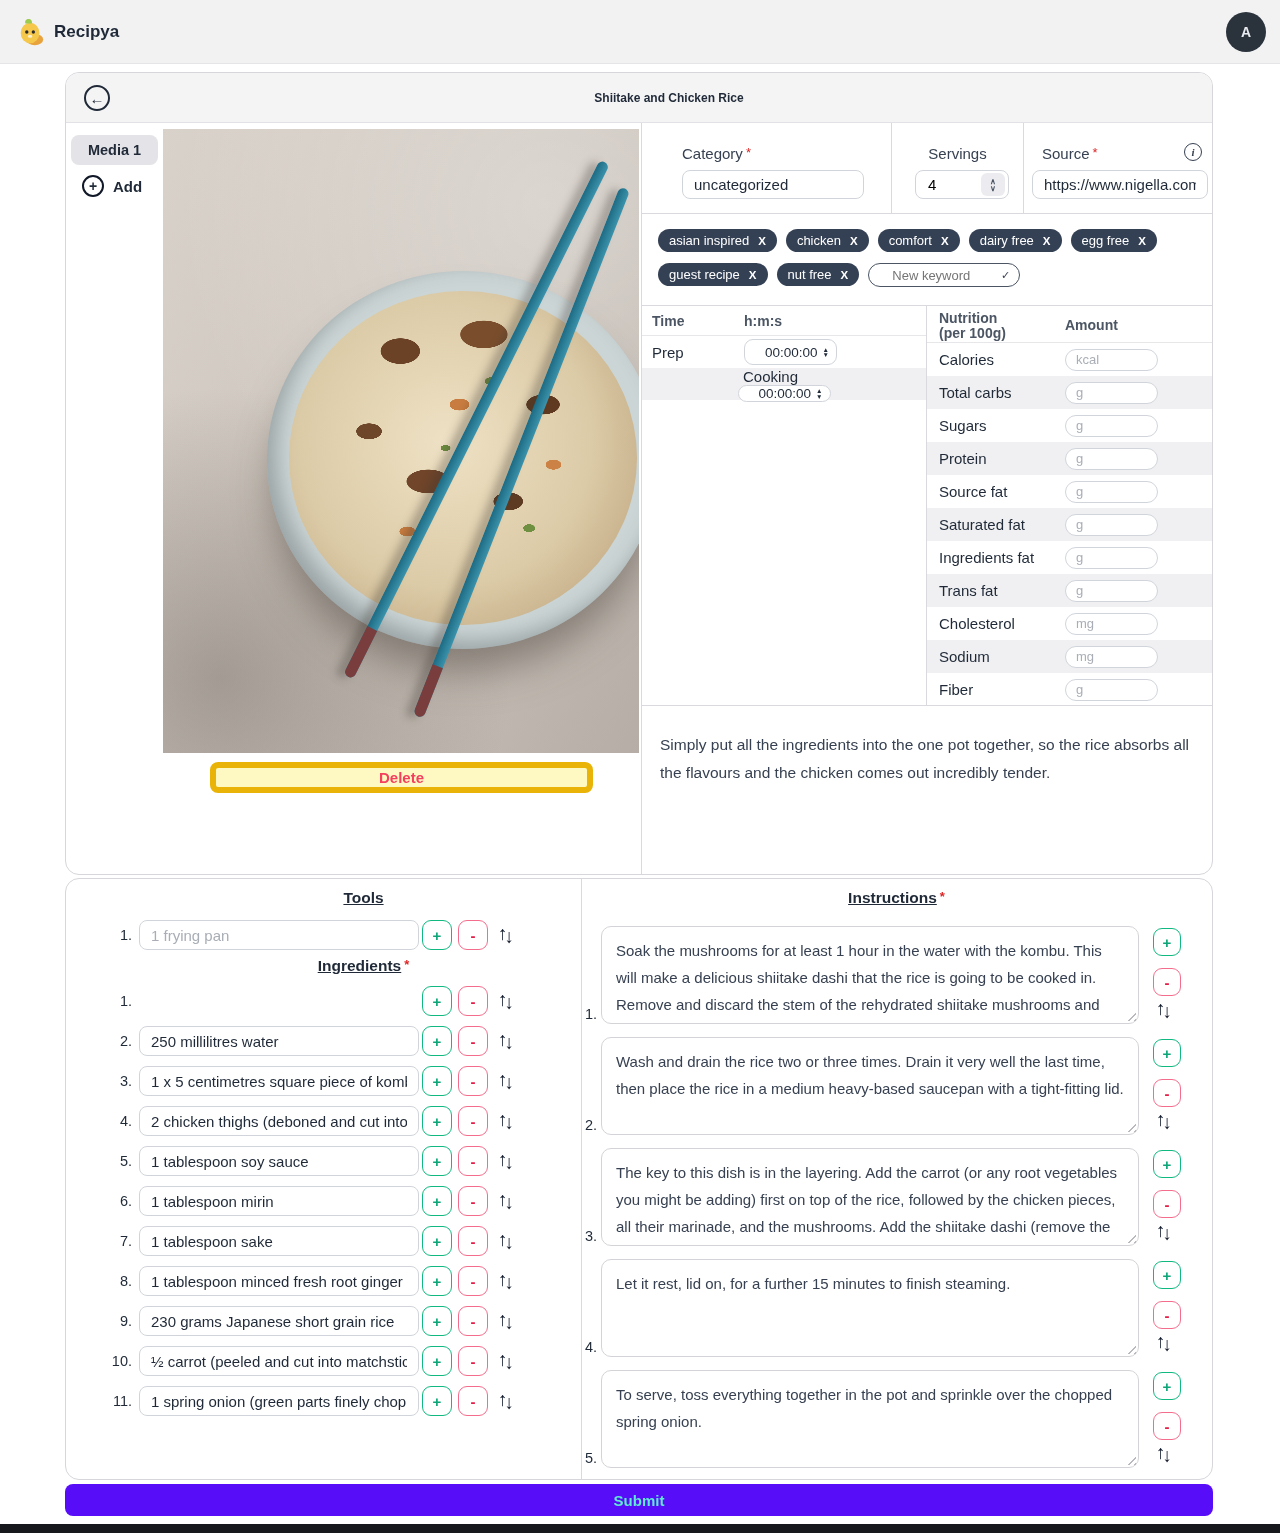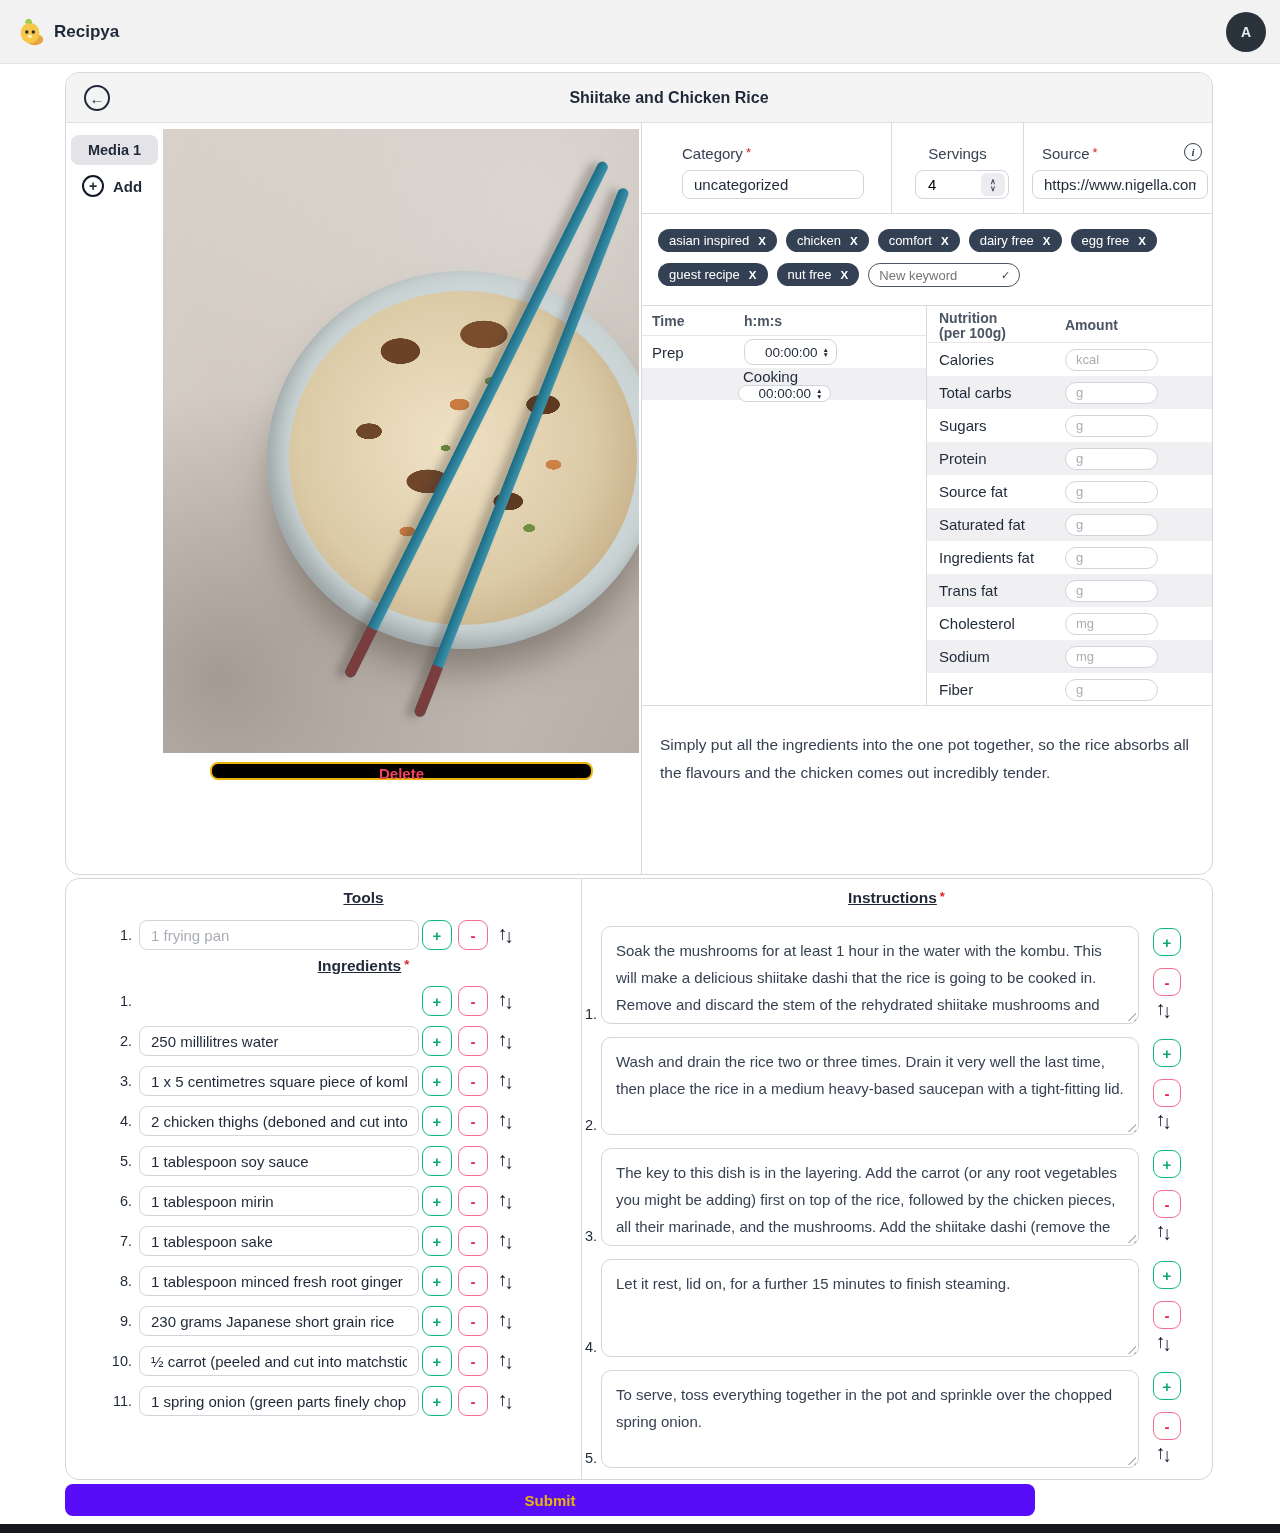--- a/index.html
+++ b/index.html
@@ -20,21 +20,21 @@
     border:1px solid #d6d6db; border-radius:14px; overflow:hidden; }
   .card-top { top:72px; height:803px; }
   .card-bottom { top:878px; height:602px; }
 
   
   .title-bar { position:absolute; left:0; top:0; width:100%; height:50px; background:#f4f4f5;
     border-bottom:1px solid #e2e2e6; display:flex; align-items:center; }
   .back-btn { position:absolute; left:18px; top:12px; width:26px; height:26px; border:2px solid #1f2937;
     border-radius:50%; display:flex; align-items:center; justify-content:center; font-size:15px;
     font-weight:700; color:#1f2937; background:transparent; cursor:pointer; }
-  .recipe-title { width:100%; text-align:center; font-weight:700; font-size:16px; padding-left:60px; }
+  .recipe-title { width:100%; text-align:center; font-weight:700; font-size:12px; padding-left:60px; }
 
   
   .media-tab { position:absolute; left:5px; top:62px; width:87px; height:30px; background:#e4e4e8;
     border-radius:8px; display:flex; align-items:center; justify-content:center; font-weight:700; font-size:14.5px; }
   .add-media { position:absolute; left:16px; top:102px; display:flex; align-items:center; gap:9px; cursor:pointer; }
   .add-circle { width:22px; height:22px; border:2px solid #111827; border-radius:50%; display:flex;
     align-items:center; justify-content:center; font-weight:700; font-size:14px; line-height:1; }
   .add-label { font-weight:700; font-size:15px; }
 
   
@@ -60,22 +60,22 @@
       radial-gradient(6px 4px at 69% 71%, #6f9040 97%, transparent),
       radial-gradient(5px 3px at 45% 47%, #6c8c3e 97%, transparent),
       radial-gradient(circle at 45% 45%, #eee1c4, #dccba7 55%, #c3ac86 82%, #a98f6b); }
   .chopstick { position:absolute; height:11px; border-radius:6px;
     background:linear-gradient(to bottom,#3b93ab,#1d6a83); box-shadow:4px 7px 9px rgba(60,55,48,.35); }
   .chopstick::after { content:""; position:absolute; right:0; top:0; bottom:0; width:54px;
     background:#7a3d3d; border-radius:0 6px 6px 0; }
   .stick-a { width:575px; left:26px; top:285px; transform:rotate(116.5deg); }
   .stick-b { width:567px; left:75px; top:318px; transform:rotate(111.4deg); }
 
-  .delete-btn { position:absolute; left:144px; top:689px; width:383px; height:18px; background:#000000;
-    border:2px solid #eab308; border-radius:8px; color:#f43f5e; font-weight:700; font-size:15px; cursor:pointer; }
+  .delete-btn { position:absolute; left:144px; top:689px; width:383px; height:31px; background:#fef9c3;
+    border:6px solid #eab308; border-radius:8px; color:#f43f5e; font-weight:700; font-size:15px; cursor:pointer; }
 
   
   .right-panel { position:absolute; left:575px; top:50px; right:0; bottom:0; border-left:1px solid #d9d9de; }
   .details-row { position:absolute; left:0; top:0; width:100%; height:91px; border-bottom:1px solid #d9d9de; display:flex; }
   .detail-cell { position:relative; height:100%; border-right:1px solid #d9d9de; }
   .detail-cell:last-child { border-right:none; }
   .cell-category { width:250px; }
   .cell-servings { width:132px; }
   .cell-source { flex:1; }
   .field-label { font-size:15px; color:#374151; }
@@ -98,21 +98,21 @@
     border-radius:50%; display:flex; align-items:center; justify-content:center; font-size:11px;
     font-weight:700; color:#374151; font-family:"Liberation Serif",serif; font-style:italic; }
 
   
   .keywords { position:absolute; left:0; top:91px; width:100%; height:92px; border-bottom:1px solid #d9d9de;
     padding:15px 14px 0 16px; display:flex; flex-wrap:wrap; gap:11px 9px; align-content:flex-start; }
   .tag { display:inline-flex; align-items:center; gap:9px; height:23px; padding:0 11px; border-radius:12px;
     background:#344054; color:#fff; font-size:13px; white-space:nowrap; cursor:pointer; }
   .tag-x { font-weight:700; font-size:11.5px; }
   .new-kw { display:inline-flex; align-items:center; height:24px; width:152px; border:1px solid #4b5563;
-    border-radius:12px; background:#fff; padding:0 9px 0 8px; }
+    border-radius:12px; background:#fff; padding:0 9px 0 21px; }
   .new-kw input { border:none; outline:none; width:110px; font-size:13px; font-family:inherit; background:transparent; }
   .kw-check { margin-left:auto; font-size:11px; color:#374151; cursor:pointer; }
 
   
   .tn-row { position:absolute; left:0; top:183px; width:100%; height:400px; border-bottom:1px solid #d9d9de; display:flex; }
   .time-col { width:285px; border-right:1px solid #d9d9de; }
   .time-head { display:flex; height:30px; align-items:center; font-weight:700; font-size:14px; color:#4b5563;
     border-bottom:1px solid #e7e7ea; }
   .time-head .c1 { padding-left:10px; width:102px; }
   .time-row { display:flex; height:32px; align-items:center; font-size:15px; }
@@ -157,22 +157,22 @@
   .ins-num { position:absolute; left:4px; bottom:2px; font-size:14.5px; }
   .ins-ta { position:absolute; left:20px; top:0; width:538px; height:98px; border:1px solid #d4d4d8;
     border-radius:10px; padding:10px 14px; font-size:15px; line-height:27px; color:#374151;
     font-family:inherit; resize:none; outline:none; overflow:hidden; }
   .grip { position:absolute; left:544px; top:84px; width:11px; height:11px;
     clip-path:polygon(100% 0,100% 100%,0 100%);
     background:repeating-linear-gradient(-45deg,#b9b9bf 0 1.5px,transparent 1.5px 4.5px); }
   .ins-btn { left:572px; width:28px; height:28px; }
   .ins-reorder { left:575px; }
 
-  .submit-btn { position:absolute; left:65px; top:1484px; width:970px; height:32px; background:#570df8;
-    border:none; border-radius:8px; color:#eab308; font-weight:700; font-size:15px; cursor:pointer; font-family:inherit; }
+  .submit-btn { position:absolute; left:65px; top:1484px; width:1148px; height:32px; background:#570df8;
+    border:none; border-radius:8px; color:#5eead4; font-weight:700; font-size:15px; cursor:pointer; font-family:inherit; }
   .footer-strip { position:absolute; left:0; top:1524px; width:100%; height:9px; background:#16181d; }
 </style>
 </head>
 <body>
 
 <div class="page">
 
   <div class="app-header">
     <svg class="logo" viewBox="0 0 32 32">
       <ellipse cx="20" cy="24" rx="9" ry="6" fill="#e8a33d"></ellipse>

